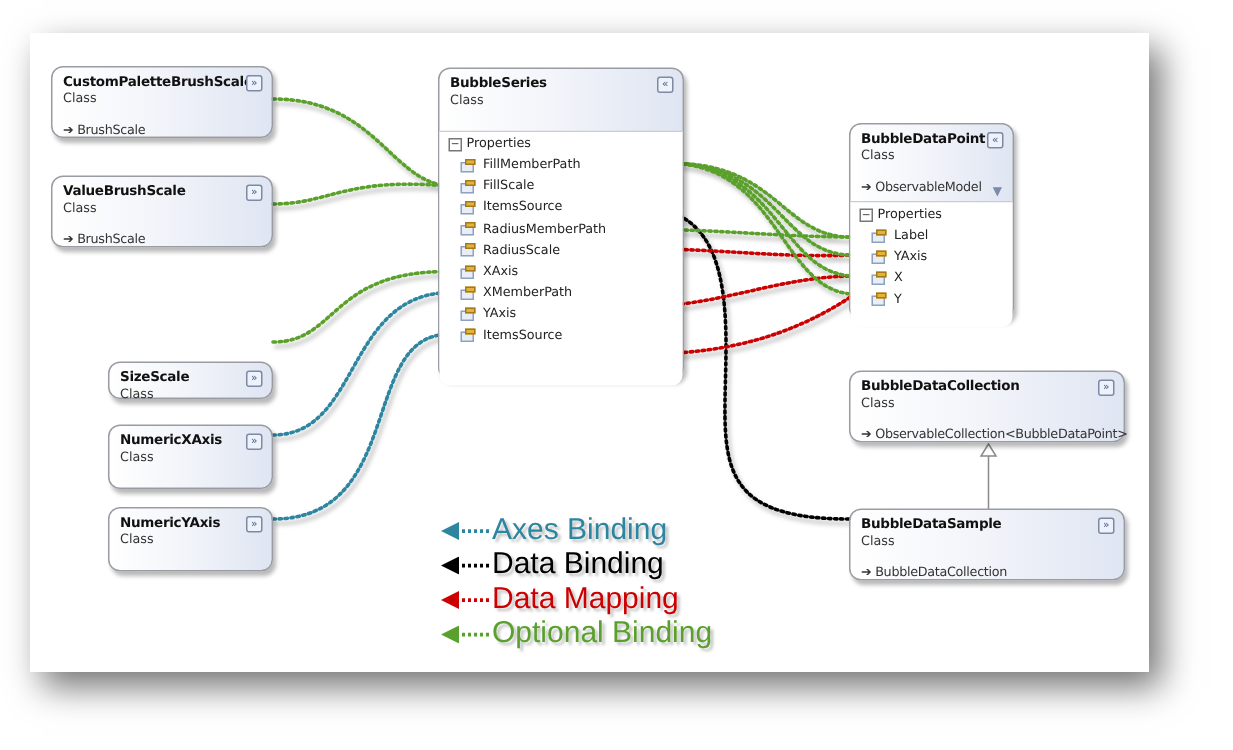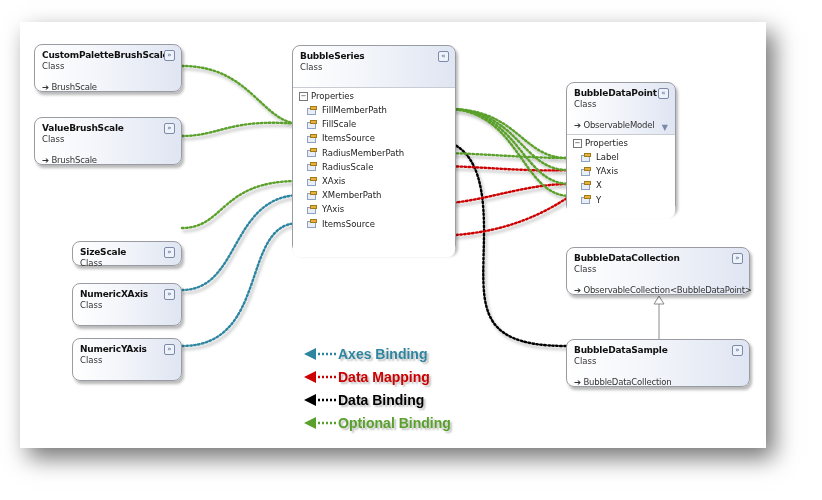--- a/index.html
+++ b/index.html
@@ -18,21 +18,21 @@
        border-radius:2px;background:#eef2fa;font-size:7px;line-height:9px;text-align:center;color:#4b5f8a;}
   .box .filter{position:absolute;right:7px;bottom:2px;font-size:8px;color:#7a8aa8;}
   .props{background:#ffffff;border-top:1px solid #c9ccd3;border-radius:0 0 7px 7px;padding:3px 0 4px 0;}
   .props .sec{padding:0 6px;display:flex;align-items:center;gap:3px;color:#222;margin-bottom:2px;}
   .props .minus{width:7px;height:7px;border:1px solid #777;font-size:7px;line-height:6px;text-align:center;color:#333;}
   .prop{display:flex;align-items:center;gap:5px;padding-left:14px;height:14.2px;text-align:center;}
   .picon{width:10px;height:9px;position:relative;}
   .picon:before{content:"";position:absolute;left:0;top:2px;width:9px;height:7px;background:#e9eef6;border:1px solid #8da2c0;box-sizing:border-box;}
   .picon:after{content:"";position:absolute;left:3px;top:0;width:7px;height:4px;background:#e5b33b;border:1px solid #a27a1a;box-sizing:border-box;}
   svg.wires{position:absolute;left:0;top:0;}
-  .legend{position:absolute;left:304px;top:342px;font-family:"Liberation Sans",sans-serif;font-weight:bold;font-size:14px;}
+  .legend{position:absolute;left:294px;top:342px;font-family:"Liberation Sans",sans-serif;font-weight:normal;font-size:20px;}
   .legend .row{display:flex;align-items:center;height:23px;text-shadow:2px 2px 2px rgba(0,0,0,0.25);}
   .legend .ar{width:34px;height:12px;position:relative;}
 </style>
 </head>
 <body>
 
 <div class="frame"></div>
 
 <svg class="wires" width="822" height="500">
   <defs>
@@ -223,32 +223,32 @@
 <div class="legend">
   <div class="row">
     <svg class="ar" width="34" height="12">
         <line x1="10" y1="6" x2="32" y2="6" stroke="#2e85a0" stroke-width="2.5" stroke-dasharray="2,2"></line>
         <polygon points="0,6 12,0 12,12" fill="#2e85a0"></polygon>
       </svg>
     <span style="color:#2e85a0">Axes Binding</span>
   </div>
   <div class="row">
     <svg class="ar" width="34" height="12">
+        <line x1="10" y1="6" x2="32" y2="6" stroke="#000" stroke-width="2.5" stroke-dasharray="2,2"></line>
+        <polygon points="0,6 12,0 12,12" fill="#000"></polygon>
+      </svg>
+    <span style="color:#000">Data Binding</span>
+  </div>
+  <div class="row">
+    <svg class="ar" width="34" height="12">
         <line x1="10" y1="6" x2="32" y2="6" stroke="#cc0000" stroke-width="2.5" stroke-dasharray="2,2"></line>
         <polygon points="0,6 12,0 12,12" fill="#cc0000"></polygon>
       </svg>
     <span style="color:#cc0000">Data Mapping</span>
   </div>
   <div class="row">
     <svg class="ar" width="34" height="12">
-        <line x1="10" y1="6" x2="32" y2="6" stroke="#000" stroke-width="2.5" stroke-dasharray="2,2"></line>
-        <polygon points="0,6 12,0 12,12" fill="#000"></polygon>
-      </svg>
-    <span style="color:#000">Data Binding</span>
-  </div>
-  <div class="row">
-    <svg class="ar" width="34" height="12">
         <line x1="10" y1="6" x2="32" y2="6" stroke="#5aa02c" stroke-width="2.5" stroke-dasharray="2,2"></line>
         <polygon points="0,6 12,0 12,12" fill="#5aa02c"></polygon>
       </svg>
     <span style="color:#5aa02c">Optional Binding</span>
   </div>
 </div>
 
 </body></html>

